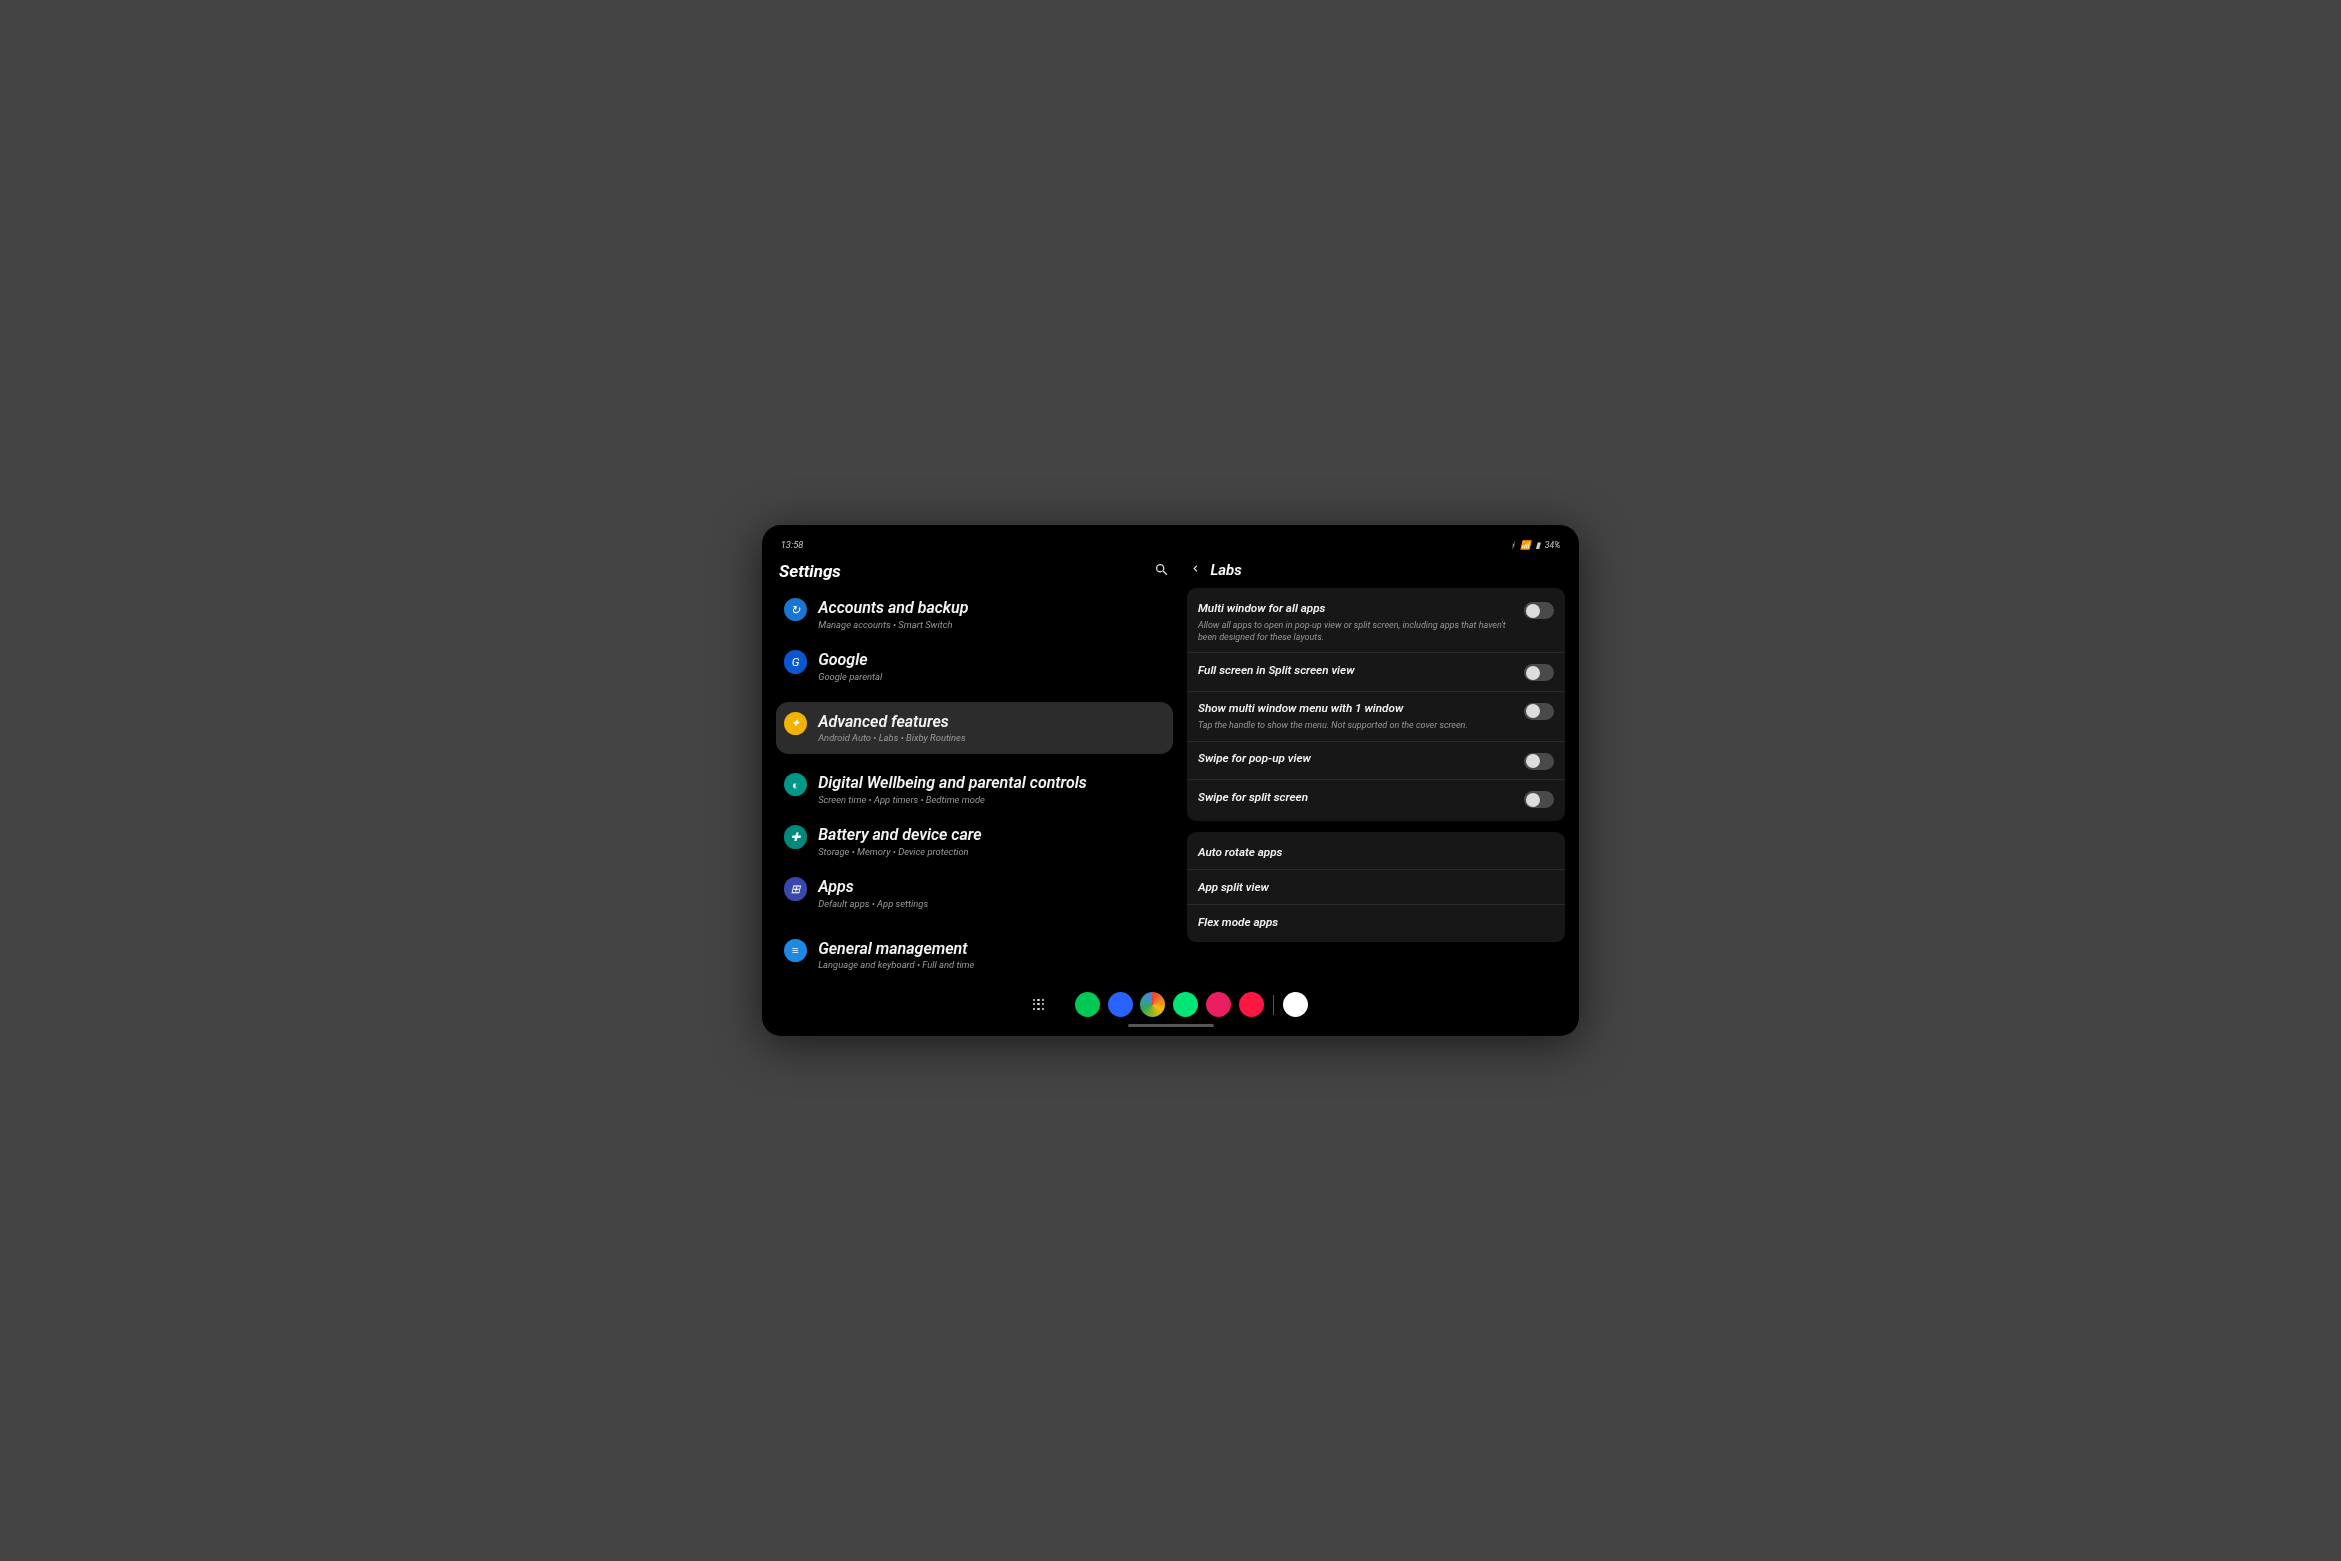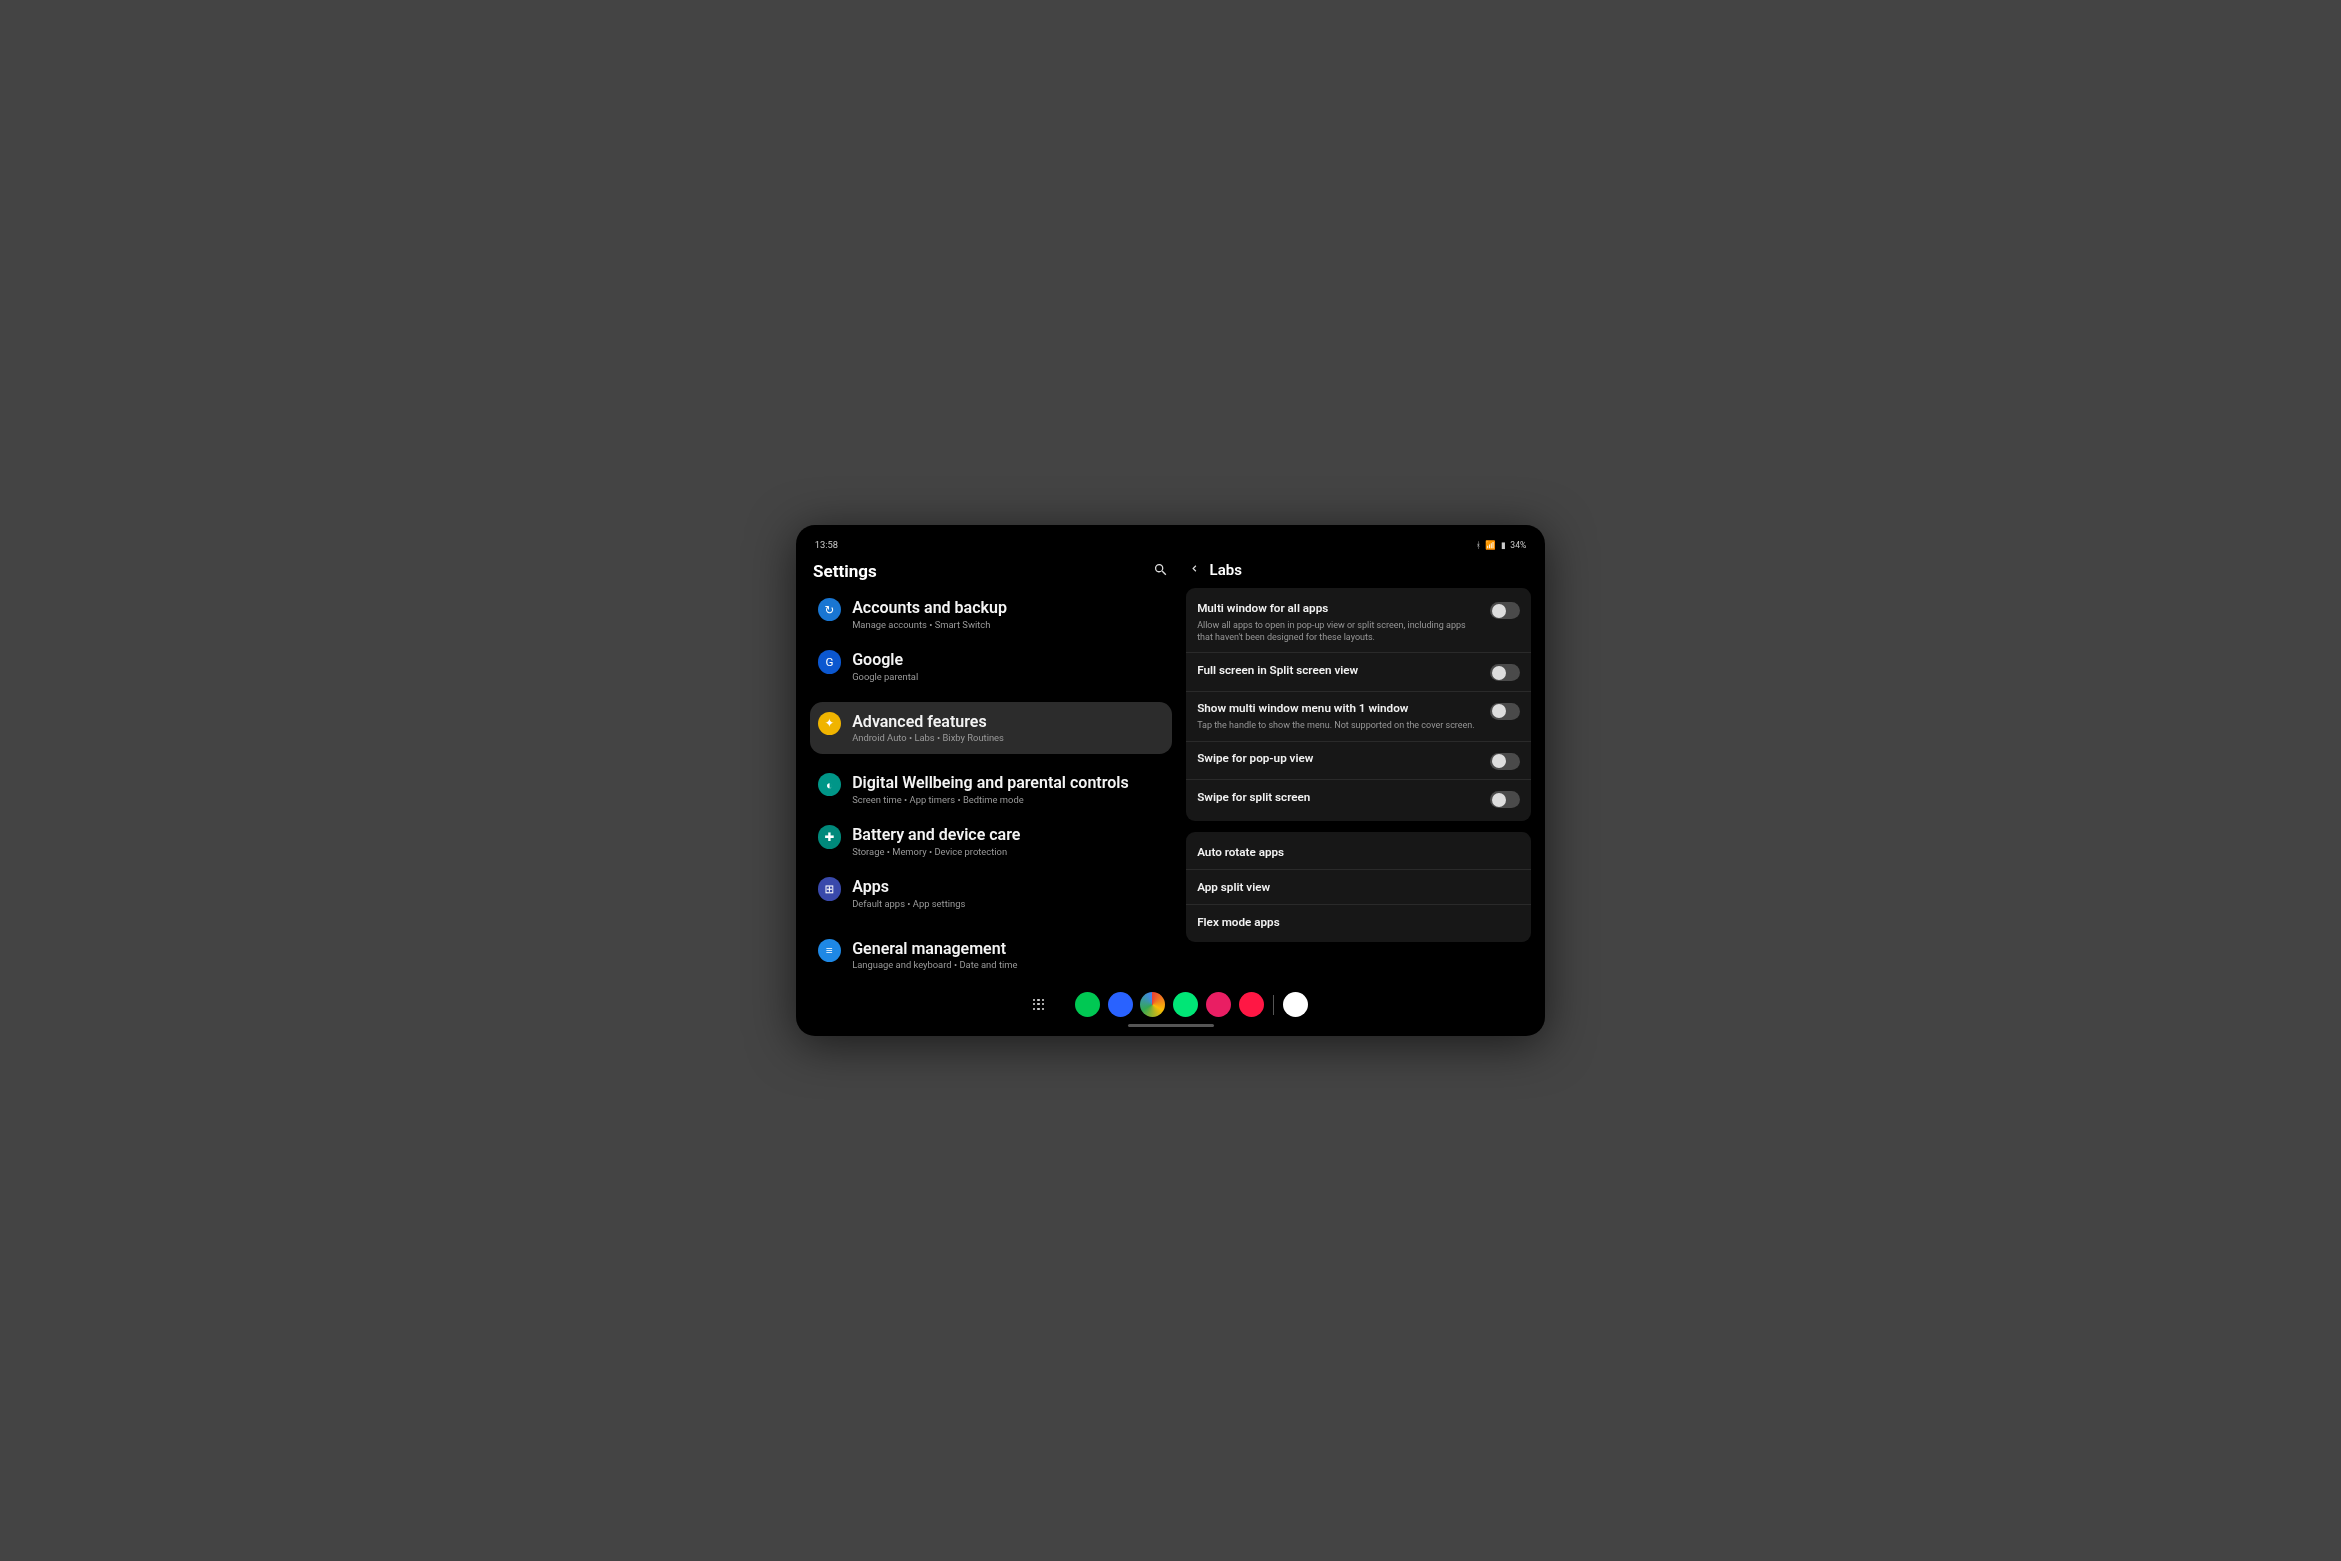--- a/index.html
+++ b/index.html
@@ -1,17 +1,17 @@
 <!DOCTYPE html>
 <html style="font-size:12.5px"><head>
 <meta charset="utf-8">
 <style>
   * { margin:0; padding:0; box-sizing:border-box; }
   body { background:#444; font-family:-apple-system, "Segoe UI", Roboto, Arial, sans-serif; display:flex; align-items:center; justify-content:center; min-height:100vh; }
-  .device { width:749px; background:#000; border-radius:19px; padding:12.5px 14px 9.4px; box-shadow:0 7.8px 47px rgba(0,0,0,.6); color:#eee; }
+  .device { width:817px; background:#000; border-radius:19px; padding:12.5px 14px 9.4px; box-shadow:0 7.8px 47px rgba(0,0,0,.6); color:#eee;font-style:italic; }
   .statusbar { display:flex; justify-content:space-between; align-items:center; font-size:9.4px; padding:1.6px 4.7px 6.2px; color:#ccc; }
   .statusbar .right { display:flex; gap:4.7px; align-items:center; }
   .status-icons span { font-size:8.6px; }
   .screen { display:flex; gap:14px; }
   .pane-left { flex:1.05; min-width:0; }
   .pane-right { flex:1; min-width:0; }
 
   .settings-header { display:flex; align-items:center; justify-content:space-between; padding:4.7px 3.1px 7.8px; }
   .settings-title { font-size:17px; font-weight:700; color:#fff; }
   .search-btn svg { width:15.6px; height:15.6px; fill:#ddd; }
@@ -125,21 +125,21 @@
             <div class="txt">
               <div class="title">Apps</div>
               <div class="sub">Default apps • App settings</div>
             </div>
           </li>
           <div class="divider-space"></div>
           <li class="row">
             <div class="icon c-lblue">≡</div>
             <div class="txt">
               <div class="title">General management</div>
-              <div class="sub">Language and keyboard • Date and time</div>
+              <div class="sub">Language and keyboard • Full and time</div>
             </div>
           </li>
         </ul>
     </div>
 
     <div class="pane-right">
       <div class="right-header">
         <div class="back">
           <svg viewBox="0 0 24 24">
               <polyline points="15 18 9 12 15 6"></polyline>

